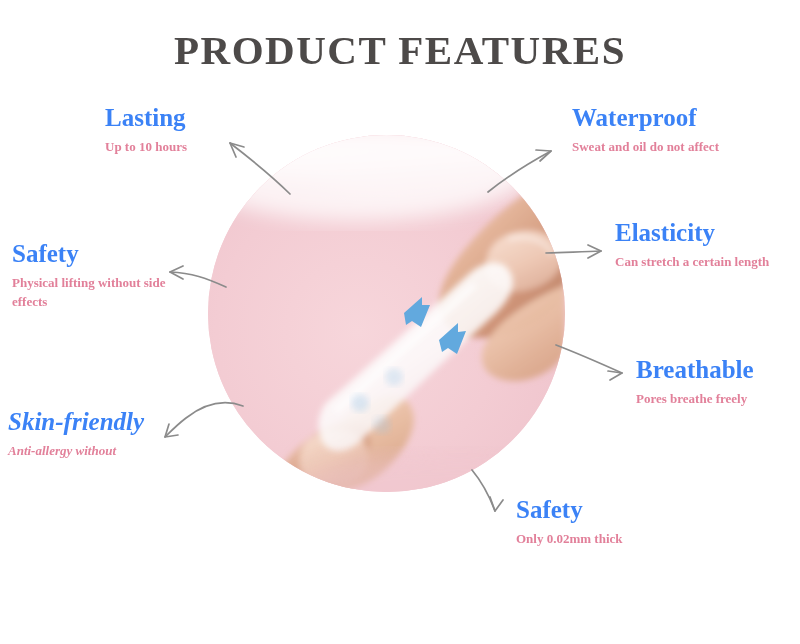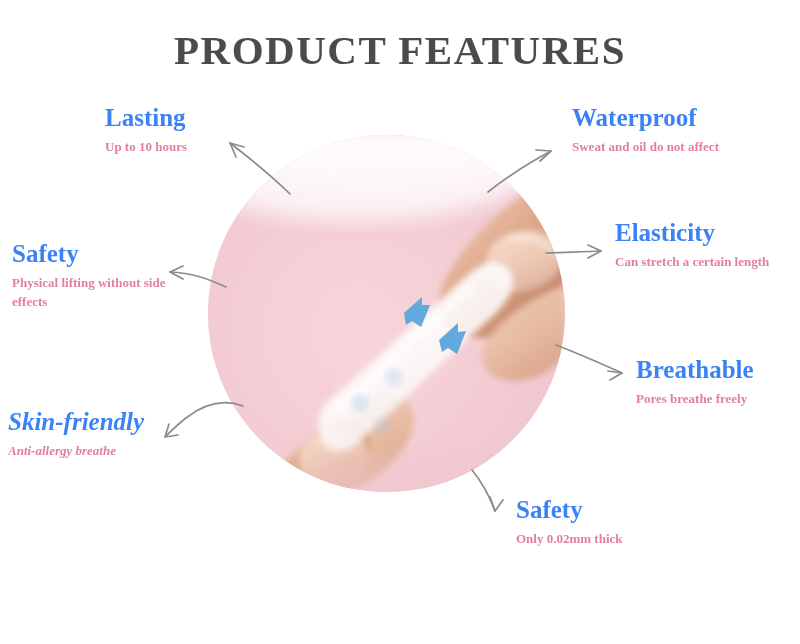--- a/index.html
+++ b/index.html
@@ -217,16 +217,16 @@
     <div class="f-sub">Only 0.02mm thick</div>
   </div>
 
   <div class="feature f-safety">
     <div class="f-title">Safety</div>
     <div class="f-sub wrap">Physical lifting without side effects</div>
   </div>
 
   <div class="feature f-skin">
     <div class="f-title">Skin-friendly</div>
-    <div class="f-sub">Anti-allergy breathe</div>
+    <div class="f-sub">Anti-allergy without</div>
   </div>
 
 </div>
 
 </body></html>

